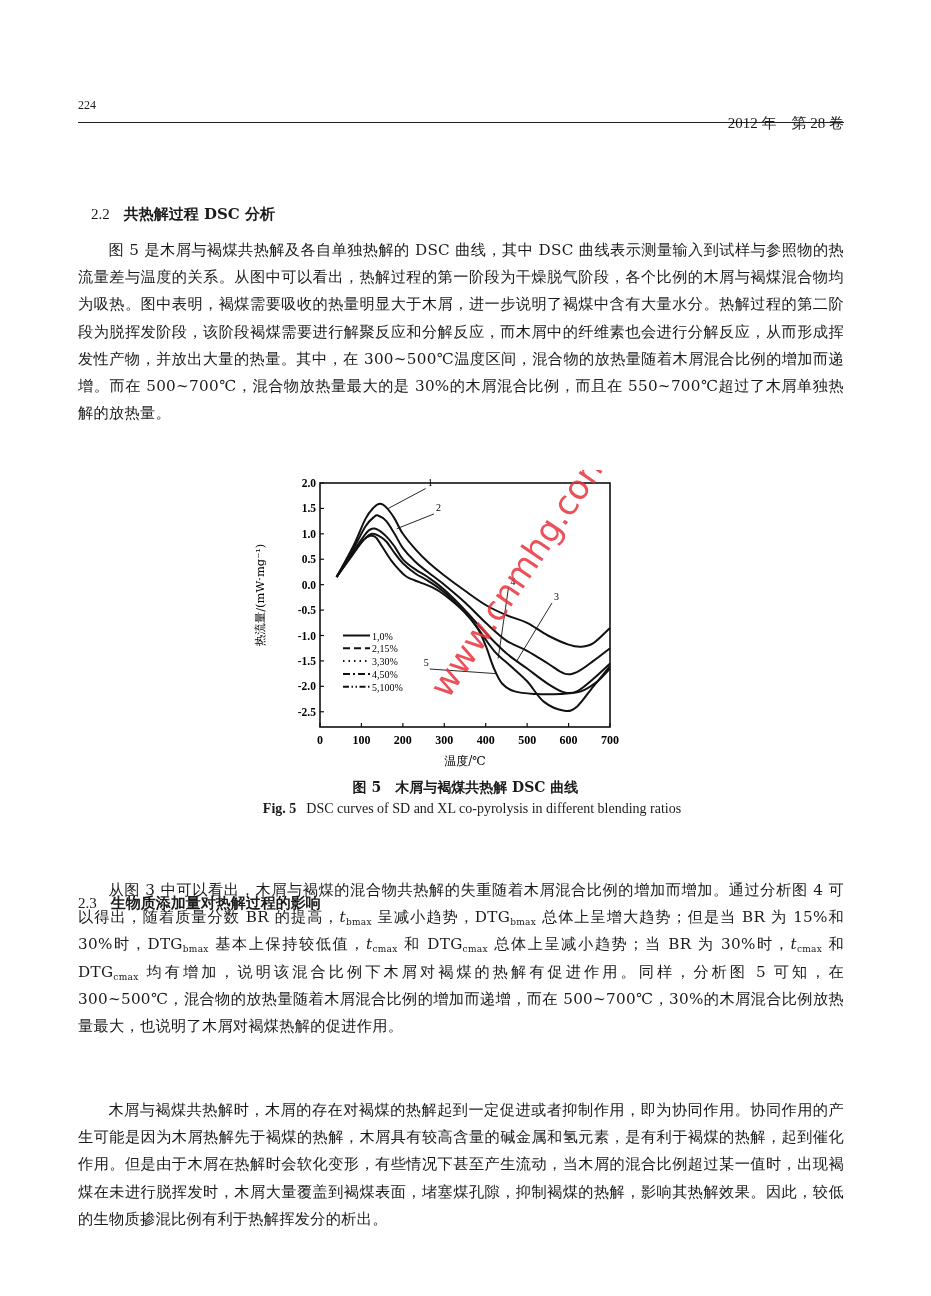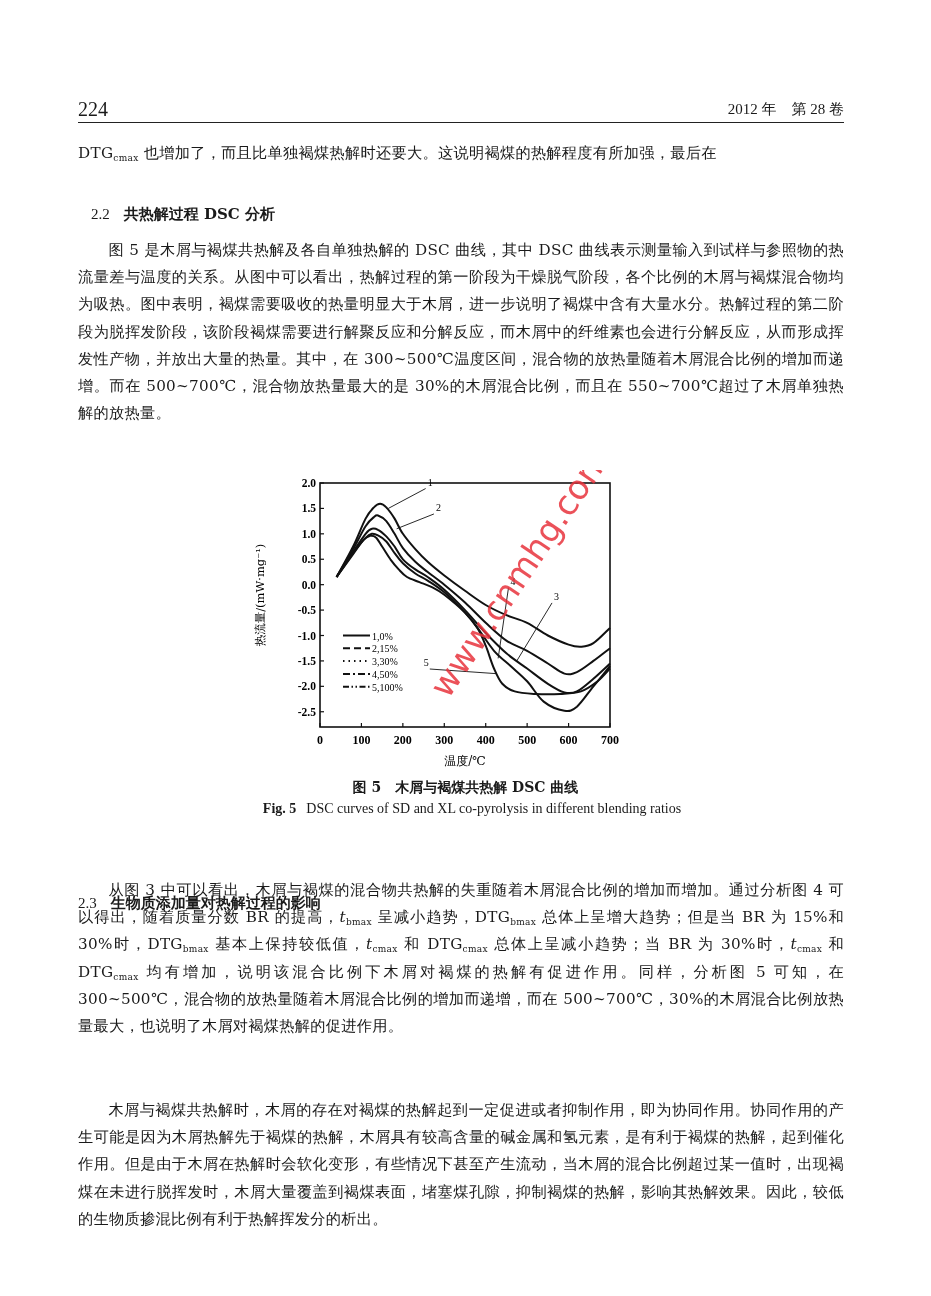--- a/index.html
+++ b/index.html
@@ -1,22 +1,22 @@
 <!DOCTYPE html>
 <html><head>
 <meta charset="utf-8">
 <style>
   html, body { margin: 0; padding: 0; background: #ffffff; }
   body { width: 931px; height: 1296px; position: relative; overflow: hidden;
          font-family: "DejaVu Serif", "Liberation Serif", serif; color: #1a1a1a; }
   .header { position: absolute; left: 78px; top: 96px; width: 766px; height: 26px;
             border-bottom: 1.5px solid #222; font-size: 15px; }
-  .header .pg { position: absolute; left: 0; top: 2px; font-family: "Liberation Serif", serif; font-size: 20px; }
+  .header .pg { position: absolute; left: 0; top: 2px; font-family: "Liberation Serif", serif; font-size: 12px; }
   .header .jn { position: absolute; left: 0; right: 0; top: 2px; text-align: center; font-size: 14px; }
-  .header .vol { position: absolute; right: 0; top: 4px; font-family: "Liberation Serif", serif; font-size: 15px; }
+  .header .vol { position: absolute; right: 0; top: 18px; font-family: "Liberation Serif", serif; font-size: 15px; }
   .text { position: absolute; left: 78px; width: 766px; font-size: 15.2px; line-height: 27.2px;
           text-align: justify; letter-spacing: 0.3px; }
   .text p { margin: 0; }
   .indent { text-indent: 2em; }
   .h2 { position: absolute; left: 78px; font-size: 15px; font-weight: bold; }
   .h2 .num { font-family: "Liberation Serif", serif; font-weight: normal; margin-right: 14px; }
   sub { font-size: 9px; vertical-align: -3px; line-height: 0; }
   i { font-style: italic; }
   .fig { position: absolute; left: 240px; top: 470px; width: 400px; height: 300px; }
   .cap-cn { position: absolute; left: 0; width: 931px; top: 779px; text-align: center; font-size: 14px; font-weight: bold; }
@@ -26,21 +26,20 @@
 </style>
 </head>
 <body>
 
 <div class="header">
   <span class="pg">224</span>
   <span class="vol">2012 年　第 28 卷</span>
 </div>
 
 <div class="text" style="top:140px;">
-  <p><span>DTG</span><sub>cmax</sub><span> 也增加了，而且比单独褐煤热解时还要大。这说明褐煤的热解程度有所加强，最后在</span></p>
 </div>
 
 <div class="h2" style="top:205px;margin-left:13px;">
   <span class="num">2.2</span><span>共热解过程 DSC 分析</span>
 </div>
 <div class="text indent" style="top:237px;">图 5 是木屑与褐煤共热解及各自单独热解的 DSC 曲线，其中 DSC 曲线表示测量输入到试样与参照物的热流量差与温度的关系。从图中可以看出，热解过程的第一阶段为干燥脱气阶段，各个比例的木屑与褐煤混合物均为吸热。图中表明，褐煤需要吸收的热量明显大于木屑，进一步说明了褐煤中含有大量水分。热解过程的第二阶段为脱挥发阶段，该阶段褐煤需要进行解聚反应和分解反应，而木屑中的纤维素也会进行分解反应，从而形成挥发性产物，并放出大量的热量。其中，在 300~500℃温度区间，混合物的放热量随着木屑混合比例的增加而递增。而在 500~700℃，混合物放热量最大的是 30%的木屑混合比例，而且在 550~700℃超过了木屑单独热解的放热量。</div>
 
 <svg class="fig" viewBox="240 470 400 300" width="400" height="300" xmlns="http://www.w3.org/2000/svg">
   <g id="chart-layer">
       <rect x="320" y="483" width="290" height="244" fill="none" stroke="#111" stroke-width="1.6"></rect>

